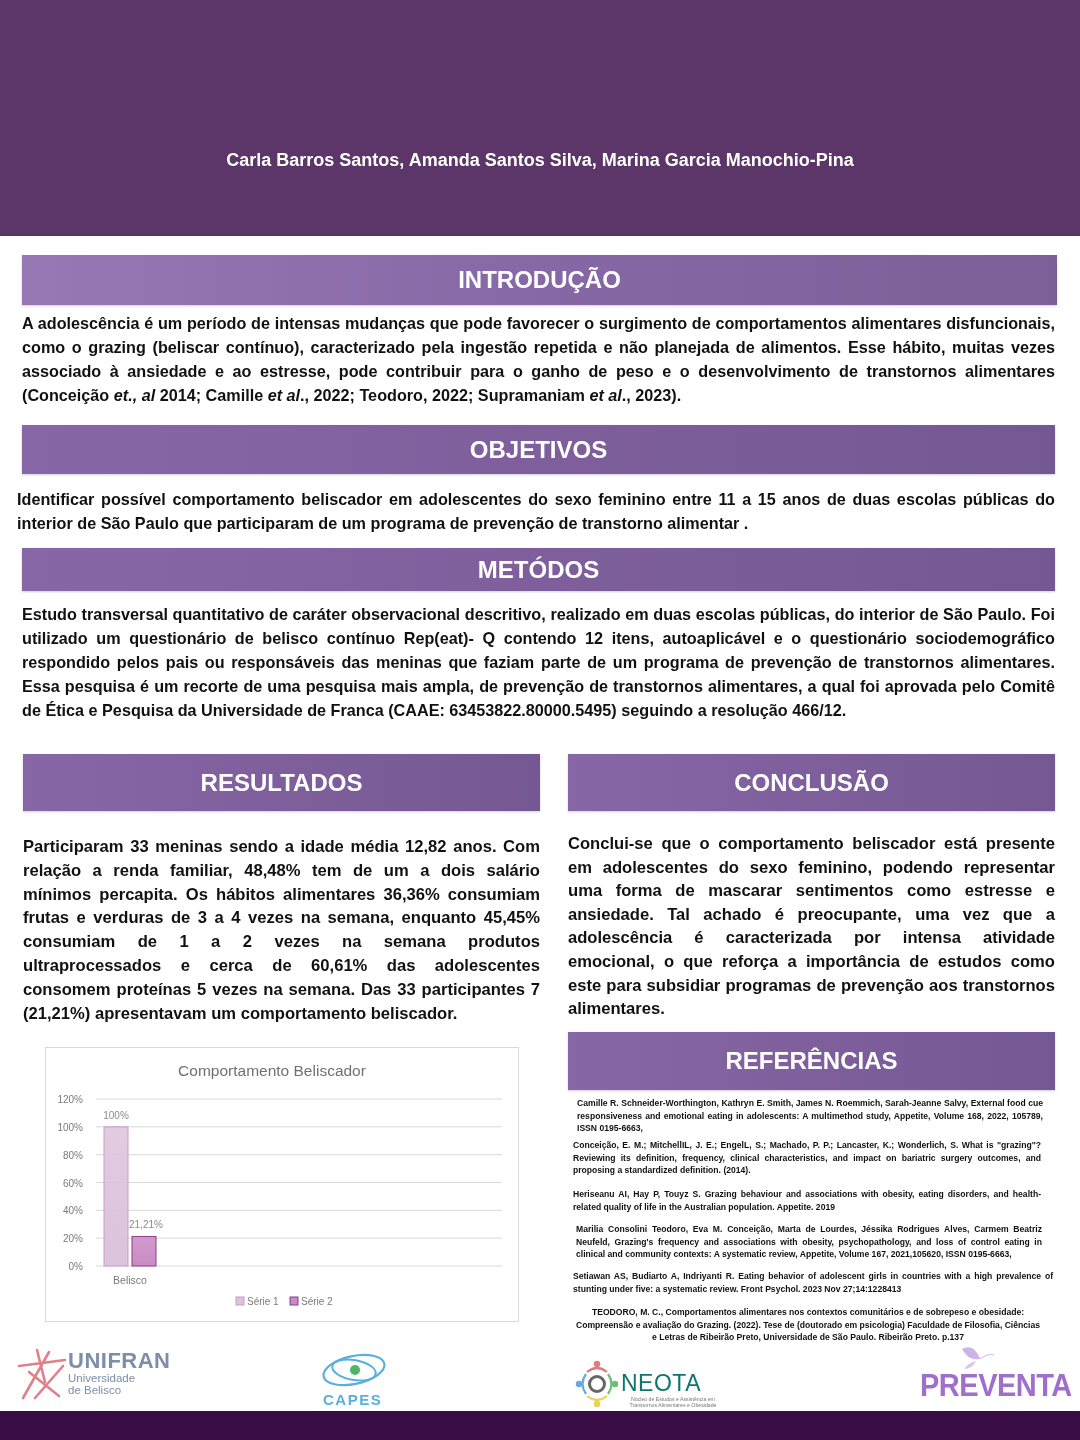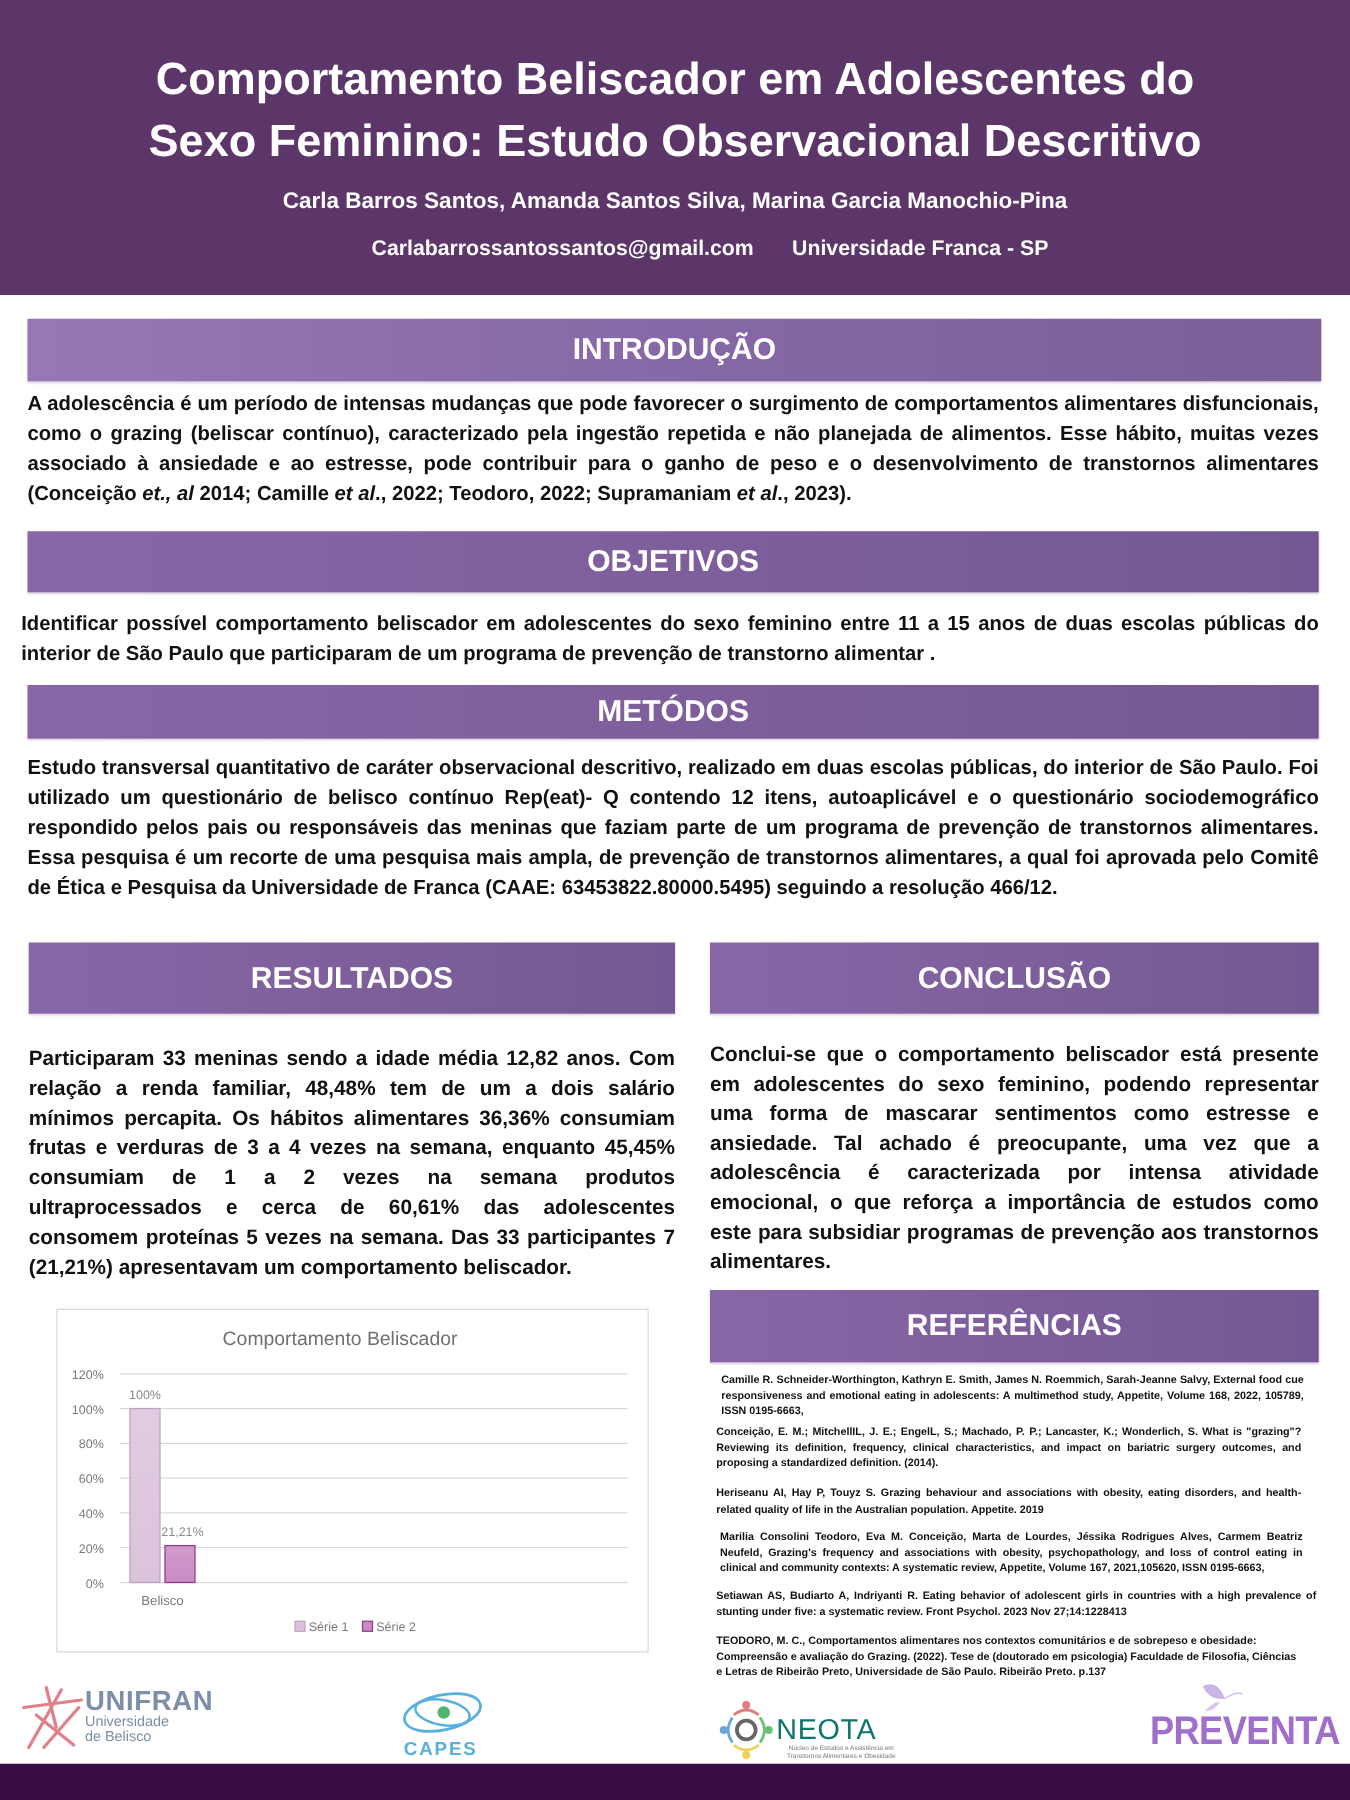--- a/index.html
+++ b/index.html
@@ -47,29 +47,21 @@
 
   .refs { position: absolute; left: 573px; width: 468px; font-size: 8.6px; font-weight: bold; line-height: 12.5px; text-align: justify; color: #111; }
 
   .logo { position: absolute; }
   .footer-bar { position: absolute; left: 0; top: 1411px; width: 1080px; height: 29px; background: #3b0d47; }
 </style>
 </head>
 <body>
 
 <div class="header">
-  <div class="title">
-    <div>Comportamento Beliscador em Adolescentes do</div>
-    <div>Sexo Feminino: Estudo Observacional Descritivo</div>
-  </div>
   <div class="authors">Carla Barros Santos, Amanda Santos Silva, Marina Garcia Manochio-Pina</div>
-  <div class="contact">
-    <span>Carlabarrossantossantos@gmail.com</span>
-    <span>Universidade Franca - SP</span>
-  </div>
 </div>
 
 <div class="sec-bar" style="left:22px; top:255px; width:1035px; height:50px;">
   <span>INTRODUÇÃO</span>
 </div>
 <div class="body-text" style="left:22px; top:311px; width:1033px;"><span>A adolescência é um período de intensas mudanças que pode favorecer o surgimento de comportamentos alimentares disfuncionais, como o grazing (beliscar contínuo), caracterizado pela ingestão repetida e não planejada de alimentos. Esse hábito, muitas vezes associado à ansiedade e ao estresse, pode contribuir para o ganho de peso e o desenvolvimento de transtornos alimentares (Conceição </span><i>et., al</i><span> 2014; Camille </span><i>et al</i><span>., 2022; Teodoro, 2022; Supramaniam </span><i>et al</i><span>., 2023).</span></div>
 
 <div class="sec-bar dark" style="left:22px; top:425px; width:1033px; height:49px;">
   <span>OBJETIVOS</span>
 </div>
@@ -144,21 +136,21 @@
 <div class="body-text" style="left:568px; top:832px; width:487px; font-size:16.6px; line-height:23.6px;">Conclui-se que o comportamento beliscador está presente em adolescentes do sexo feminino, podendo representar uma forma de mascarar sentimentos como estresse e ansiedade. Tal achado é preocupante, uma vez que a adolescência é caracterizada por intensa atividade emocional, o que reforça a importância de estudos como este para subsidiar programas de prevenção aos transtornos alimentares.</div>
 
 <div class="sec-bar dark" style="left:568px; top:1032px; width:487px; height:58px;">
   <span>REFERÊNCIAS</span>
 </div>
 <div class="refs" style="top:1097px; left:577px; width:466px;">Camille R. Schneider-Worthington, Kathryn E. Smith, James N. Roemmich, Sarah-Jeanne Salvy, External food cue responsiveness and emotional eating in adolescents: A multimethod study, Appetite, Volume 168, 2022, 105789, ISSN 0195-6663,</div>
 <div class="refs" style="top:1139px;">Conceição, E. M.; MitchellIL, J. E.; EngelL, S.; Machado, P. P.; Lancaster, K.; Wonderlich, S. What is "grazing"? Reviewing its definition, frequency, clinical characteristics, and impact on bariatric surgery outcomes, and proposing a standardized definition. (2014).</div>
 <div class="refs" style="top:1188px;">Heriseanu AI, Hay P, Touyz S. Grazing behaviour and associations with obesity, eating disorders, and health-related quality of life in the Australian population. Appetite. 2019</div>
 <div class="refs" style="top:1223px; left:576px; width:466px;">Marilia Consolini Teodoro, Eva M. Conceição, Marta de Lourdes, Jéssika Rodrigues Alves, Carmem Beatriz Neufeld, Grazing's frequency and associations with obesity, psychopathology, and loss of control eating in clinical and community contexts: A systematic review, Appetite, Volume 167, 2021,105620, ISSN 0195-6663,</div>
 <div class="refs" style="top:1270px; left:573px; width:480px;">Setiawan AS, Budiarto A, Indriyanti R. Eating behavior of adolescent girls in countries with a high prevalence of stunting under five: a systematic review. Front Psychol. 2023 Nov 27;14:1228413</div>
-<div class="refs" style="top:1306px; width:470px; text-align:left;">TEODORO, M. C., Comportamentos alimentares nos contextos comunitários e de sobrepeso e obesidade: Compreensão e avaliação do Grazing. (2022). Tese de (doutorado em psicologia) Faculdade de Filosofia, Ciências e Letras de Ribeirão Preto, Universidade de São Paulo. Ribeirão Preto. p.137</div>
+<div class="refs" style="top:1306px; width:470px; text-align:center;">TEODORO, M. C., Comportamentos alimentares nos contextos comunitários e de sobrepeso e obesidade: Compreensão e avaliação do Grazing. (2022). Tese de (doutorado em psicologia) Faculdade de Filosofia, Ciências e Letras de Ribeirão Preto, Universidade de São Paulo. Ribeirão Preto. p.137</div>
 
 <div class="logo" style="left:15px; top:1346px; width:160px; height:60px;">
   <svg width="52" height="56" viewBox="0 0 52 56" style="position:absolute; left:0; top:0;">
     <path d="M22 4 L30 36 M4 20 L50 14 M8 52 L34 6 M14 26 L44 50 M20 52 L48 20" stroke="#e0808a" stroke-width="2.6" fill="none" stroke-linecap="round"></path>
   </svg>
   <div style="position:absolute; left:53px; top:2px; font-size:22px; font-weight:bold; color:#7c8ea8; letter-spacing:0.5px;">UNIFRAN</div>
   <div style="position:absolute; left:53px; top:26px; font-size:11.5px; color:#7c8ea8; line-height:12px;">
     <div>Universidade</div>
     <div>de Belisco</div>
   </div>

